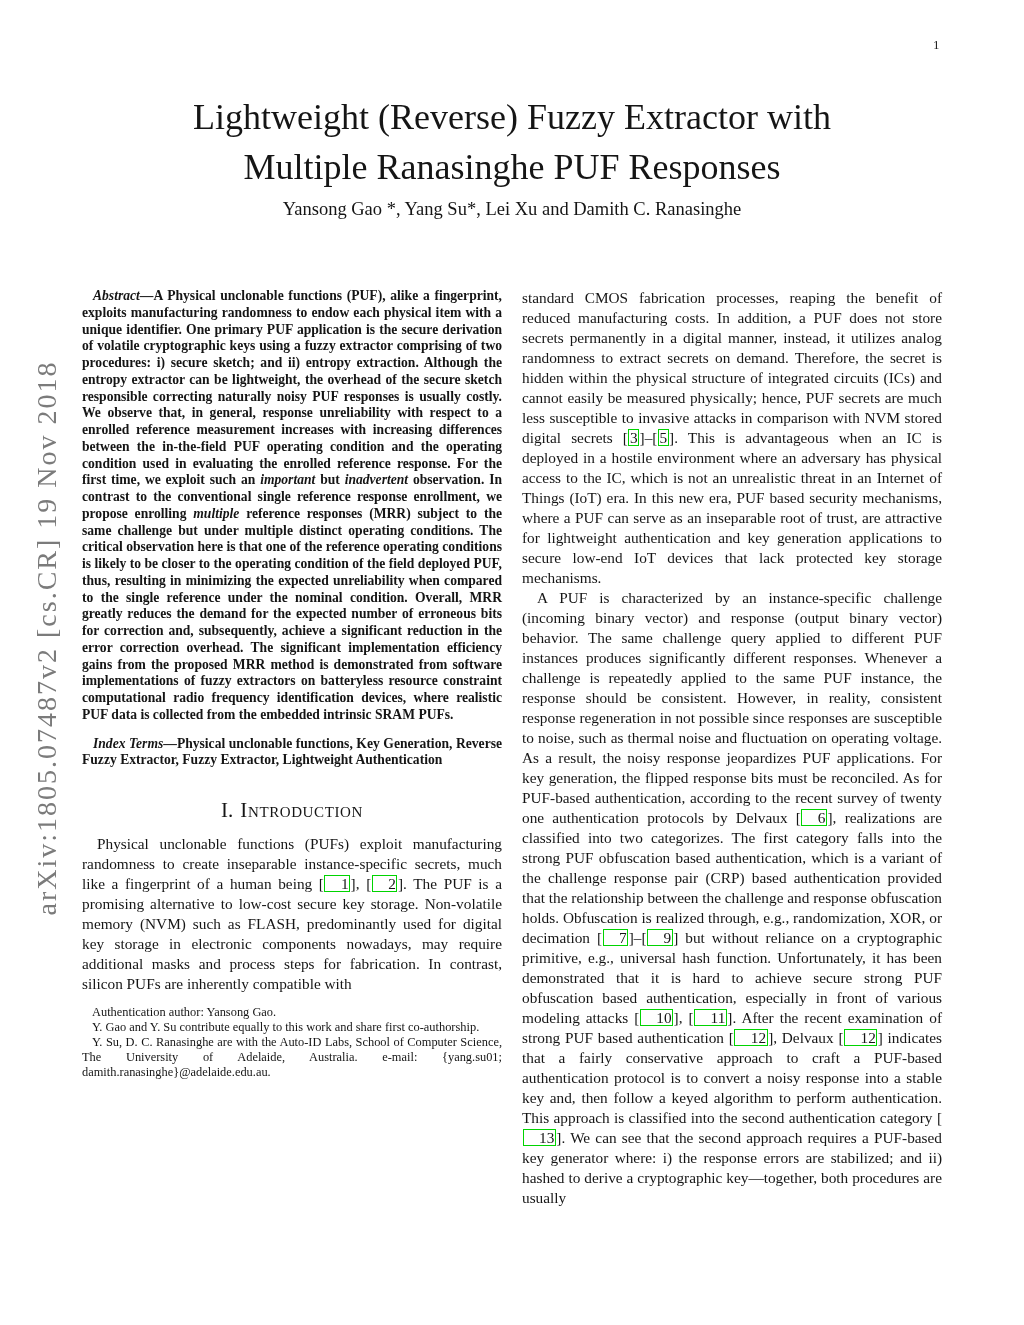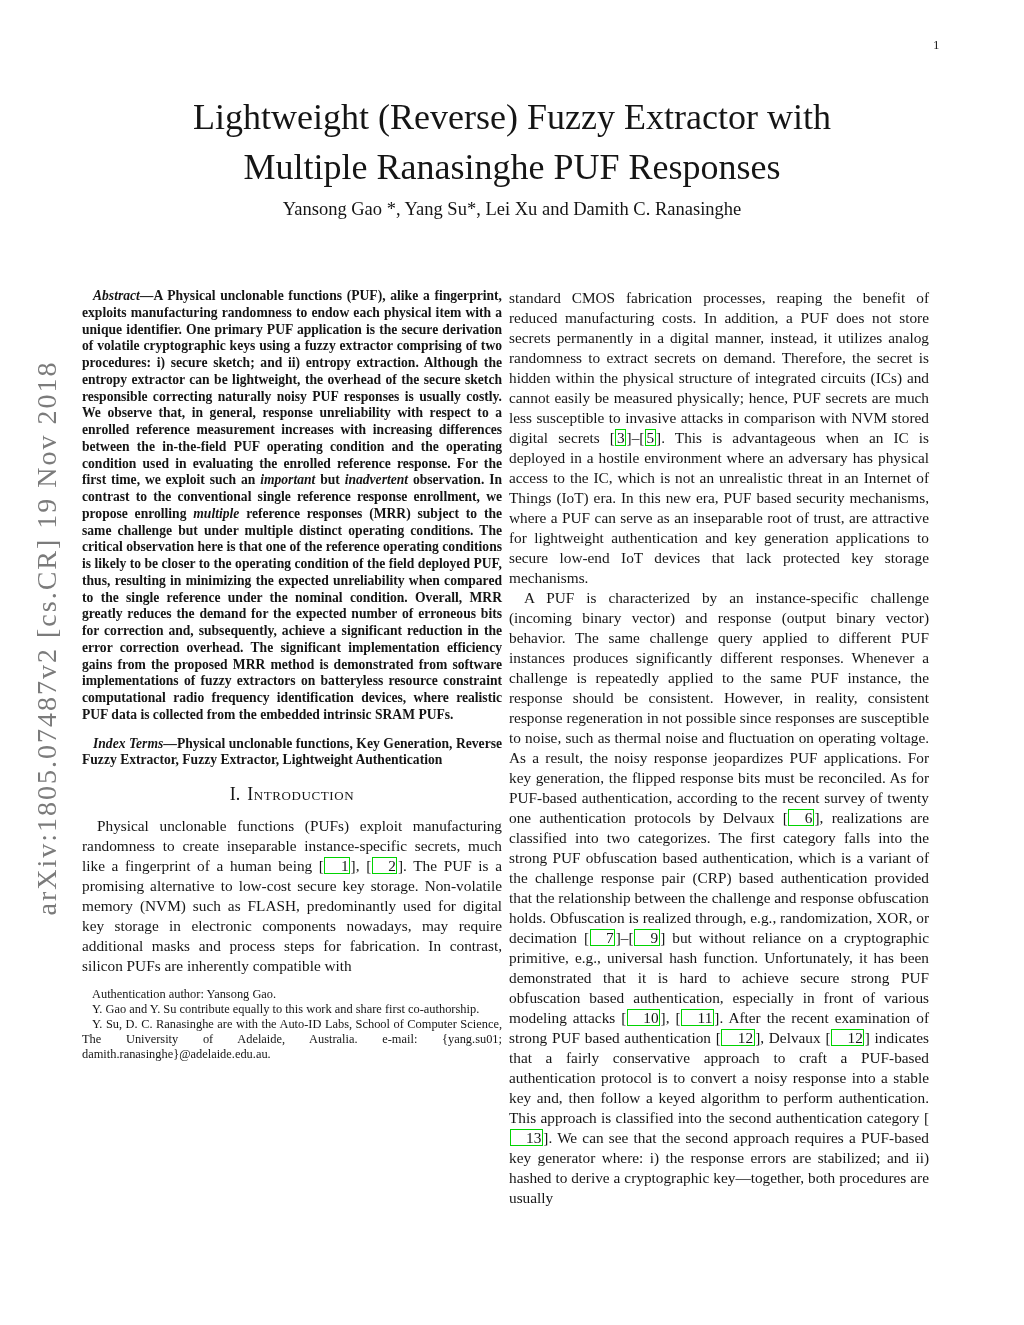--- a/index.html
+++ b/index.html
@@ -46,35 +46,35 @@
     width: 100%;
     text-align: center;
     font-size: 18.5px;
   }
   .columns {
     position: absolute;
     top: 288px;
     left: 82px;
     width: 860px;
     display: flex;
-    gap: 7px;
+    gap: 20px;
   }
   .col { width: 420px; }
   .col p { text-align: justify; }
   .abstract, .index-terms {
     font-weight: bold;
     font-size: 13.6px;
     line-height: 16.75px;
     text-indent: 11px;
   }
   .index-terms { margin-top: 12px; }
   .section-heading {
     text-align: center;
-    font-size: 18px;
-    margin-top: 15px;
+    font-size: 21px;
+    margin-top: 29px;
     margin-bottom: 11px;
     white-space: nowrap;
   }
   .section-heading .numeral { margin-right: 7px; }
   .section-heading .sc { font-variant: small-caps; letter-spacing: 0.6px; }
   .body-par {
     font-size: 15.3px;
     line-height: 20px;
   }
   .indent-first { text-indent: 15px; }

